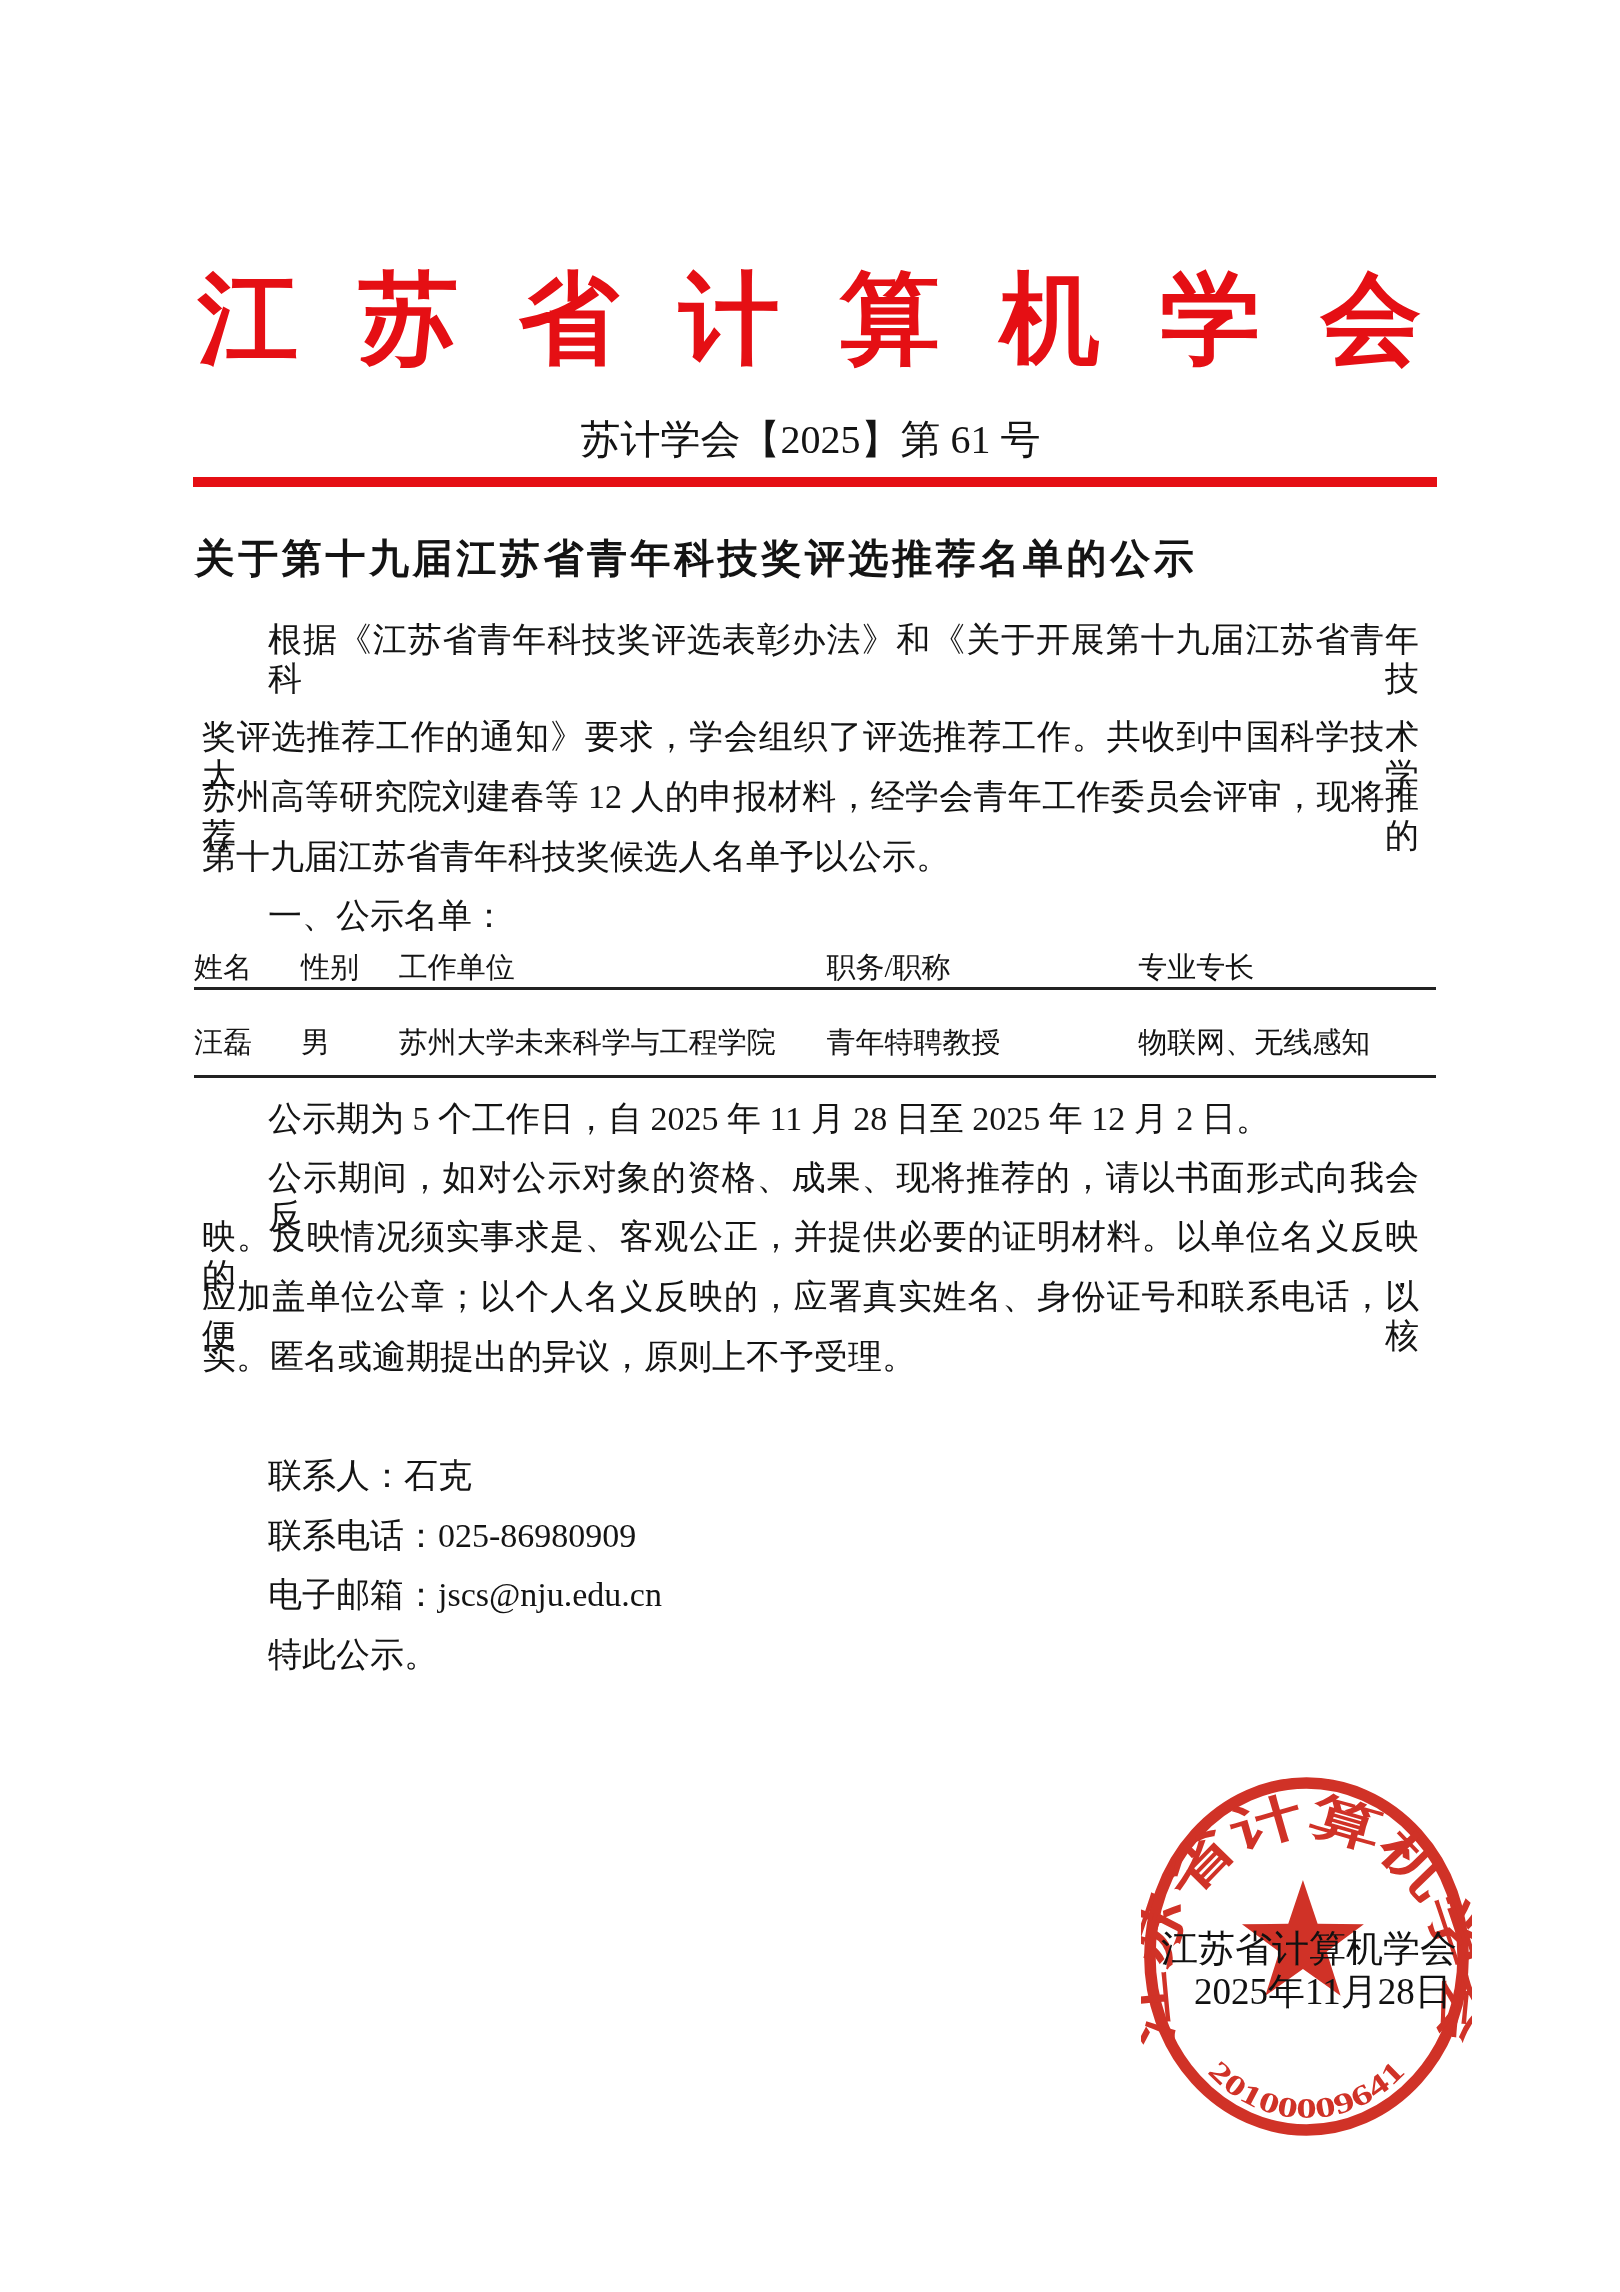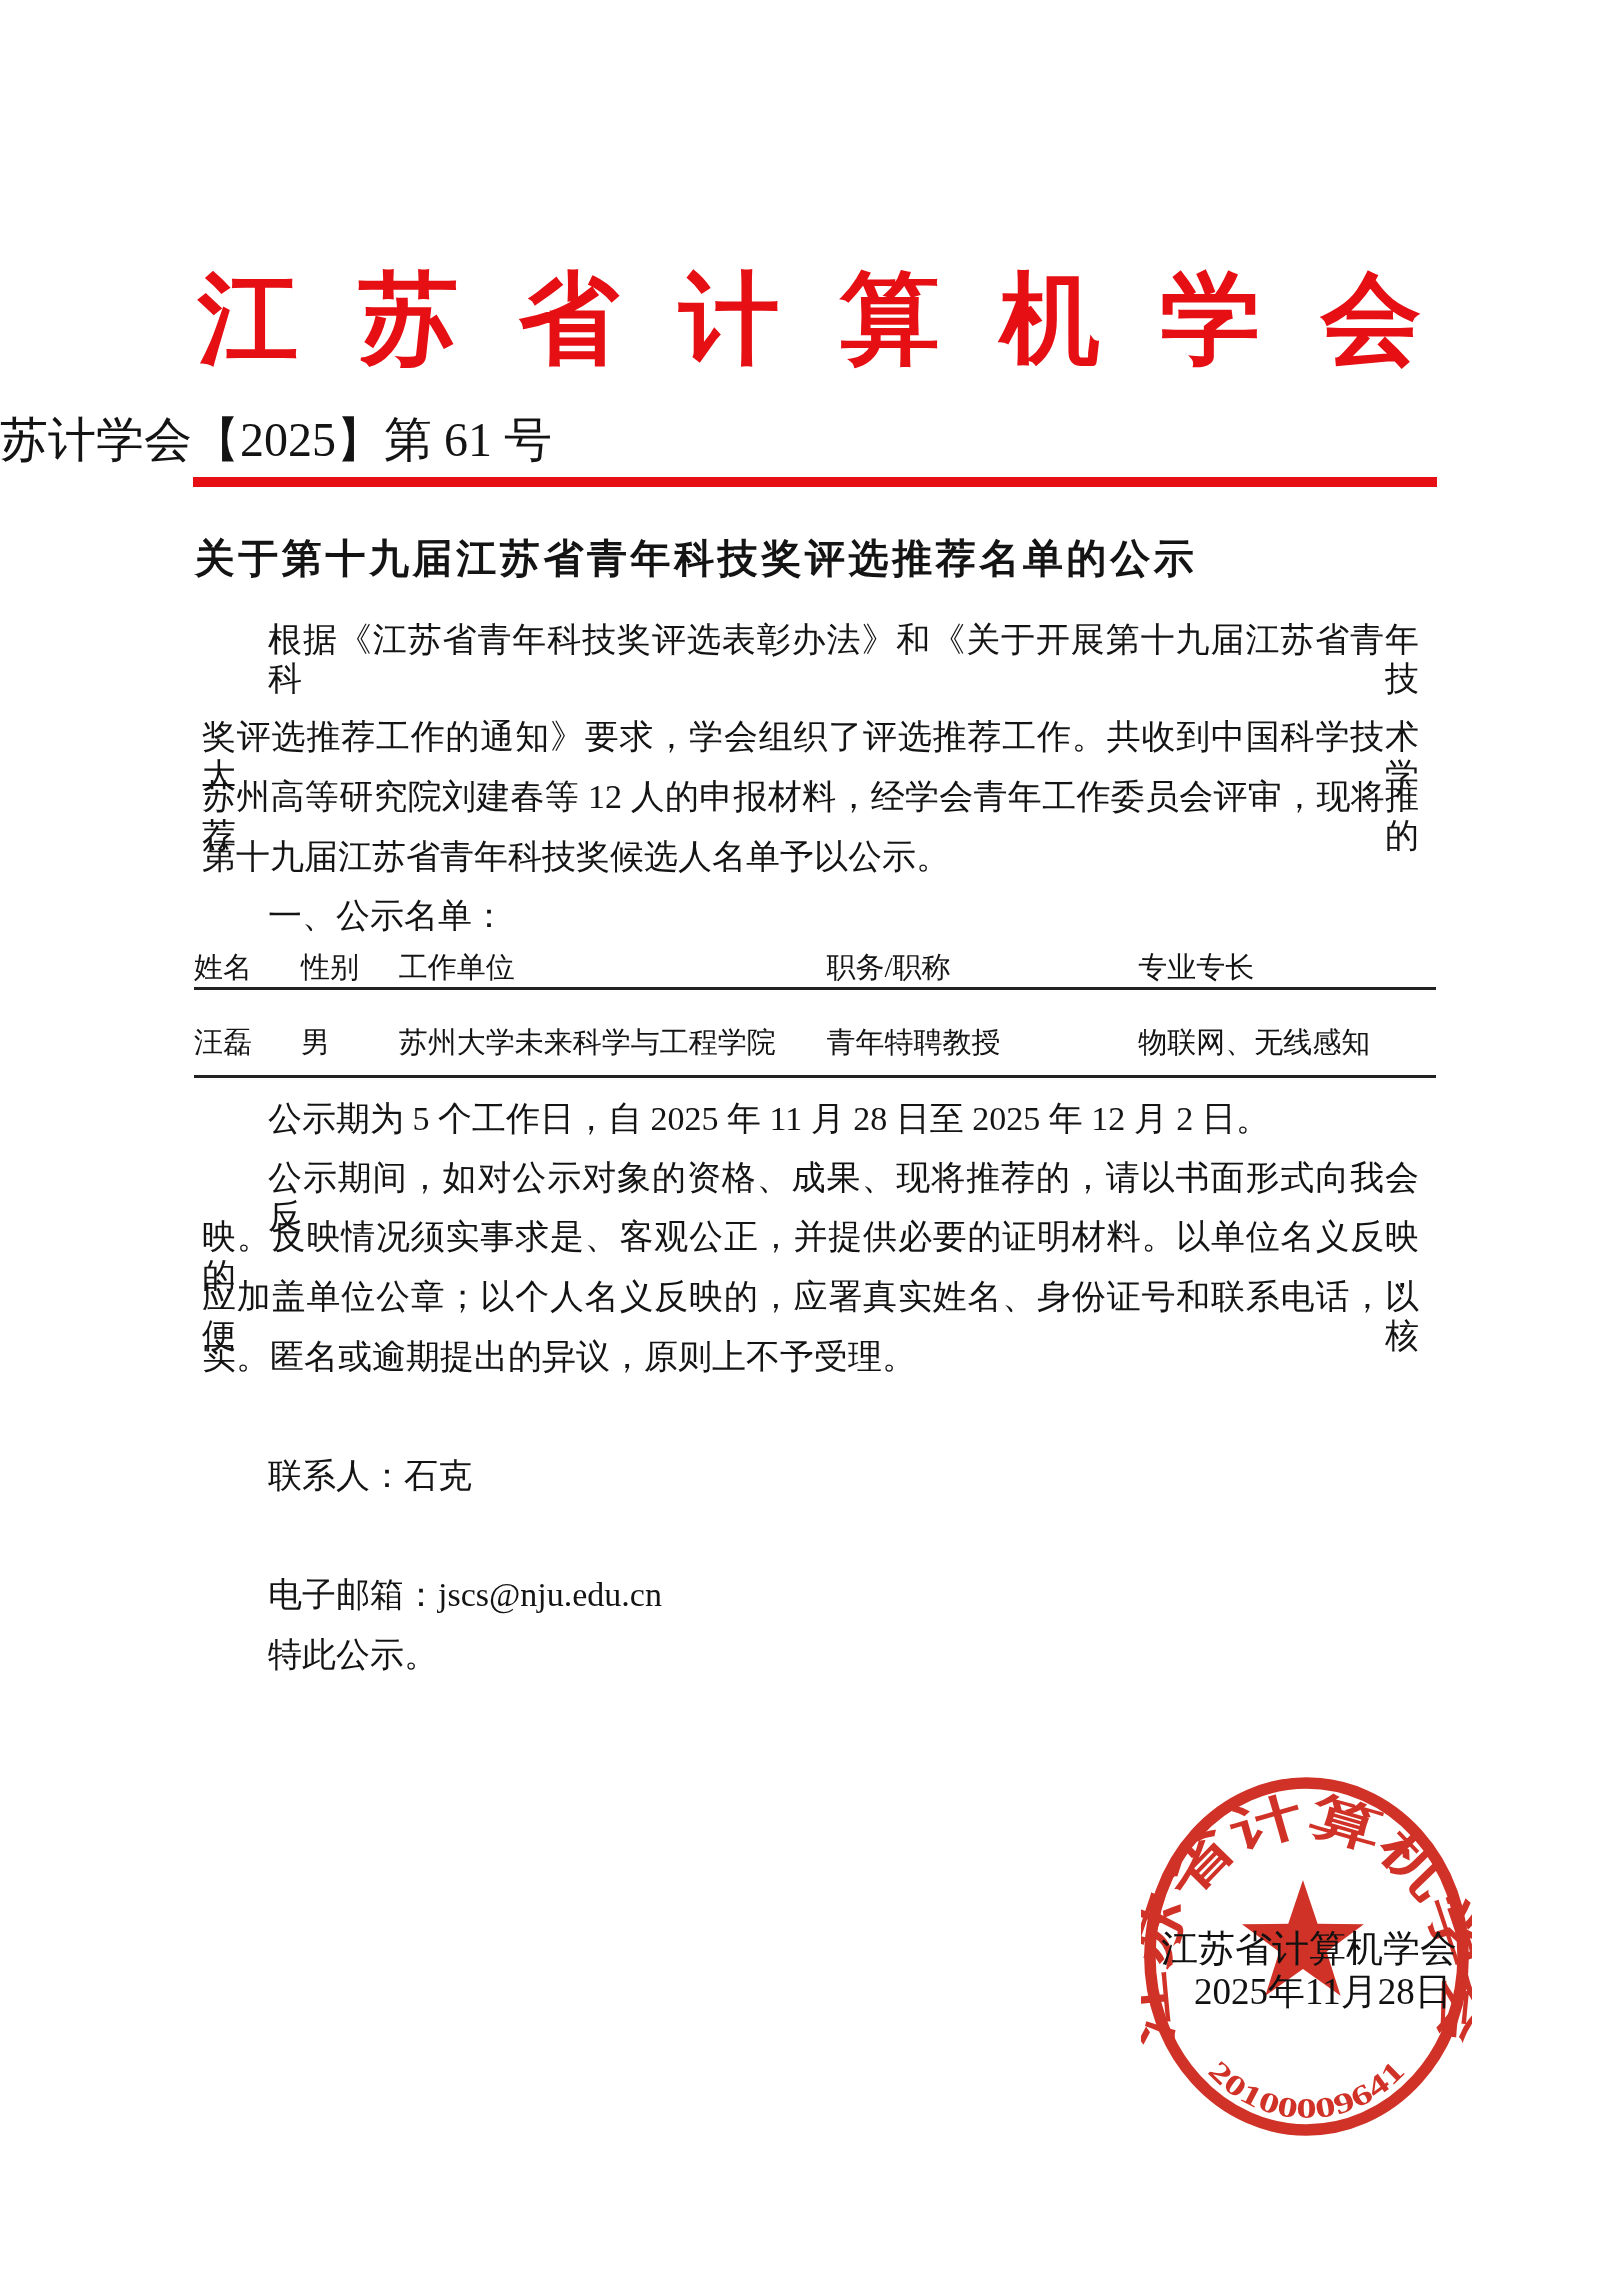--- a/index.html
+++ b/index.html
@@ -21,21 +21,22 @@
   
   .org-header{
     top:264px;left:198px;width:1223px;
     display:flex;justify-content:space-between;
     font-size:100px;line-height:112px;font-weight:900;
     color:var(--red);
     white-space:nowrap;
   }
   .doc-number{
     top:419px;left:0;width:1621px;
-    font-size:48px;line-height:41px;
+    text-align:center;
+    font-size:40px;line-height:41px;
   }
   .red-rule{
     top:477px;left:193px;width:1244px;height:9.8px;
     background:var(--red);
   }
   .doc-title{
     top:536px;left:0;width:1392px;
     text-align:center;
     font-size:40px;line-height:46px;font-weight:bold;
     letter-spacing:3.6px;
@@ -120,20 +121,21 @@
   <div class="abs tbl-line" style="top:1075px"></div>
 
   <div class="abs bline indent" style="top:1099px">公示期为 5 个工作日，自 2025 年 11 月 28 日至 2025 年 12 月 2 日。</div>
 
   <div class="abs bline indent just" style="top:1158px">公示期间，如对公示对象的资格、成果、现将推荐的，请以书面形式向我会反</div>
   <div class="abs bline just" style="top:1277px">应加盖单位公章；以个人名义反映的，应署真实姓名、身份证号和联系电话，以便核</div>
   <div class="abs bline just" style="top:1217px">映。反映情况须实事求是、客观公正，并提供必要的证明材料。以单位名义反映的，</div>
   <div class="abs bline" style="top:1337px">实。匿名或逾期提出的异议，原则上不予受理。</div>
 
   <div class="abs bline indent" style="top:1456px">联系人：石克</div>
+  <div class="abs bline indent" style="top:1516px">联系电话：025-86980909</div>
   <div class="abs bline indent" style="top:1575px">电子邮箱：jscs@nju.edu.cn</div>
   <div class="abs bline indent" style="top:1635px">特此公示。</div>
 
   <svg class="abs seal-svg" style="left:1141px;top:1773px" width="331" height="367" viewBox="-186 -206 372 412">
     <defs>
       <path id="sealTopArc" d="M -148,100 A 158,176 0 1 1 148,100" fill="none"></path>
       <path id="sealBottomArc" d="M -112,130 A 158,176 0 0 0 112,130" fill="none"></path>
     </defs>
     <ellipse cx="0" cy="0" rx="176" ry="195" fill="none" stroke="#d03227" stroke-width="13"></ellipse>
     <polygon fill="#d03227" transform="translate(-4,-14)" points="0,-72 16.5,-22.7 68.5,-22.2 26.6,8.7 42.3,58.2 0,28 -42.3,58.2 -26.6,8.7 -68.5,-22.2 -16.5,-22.7"></polygon>

